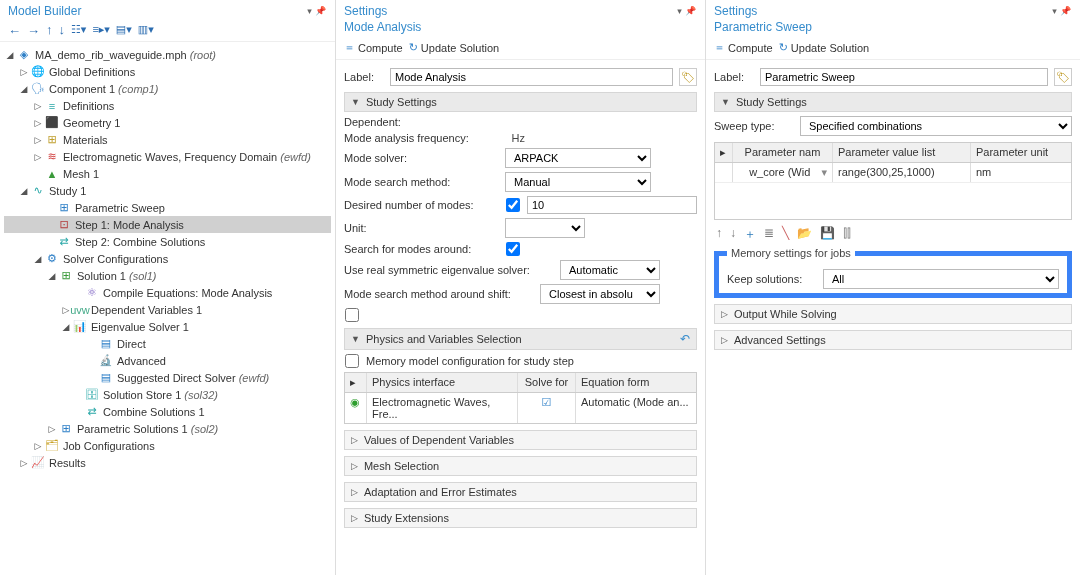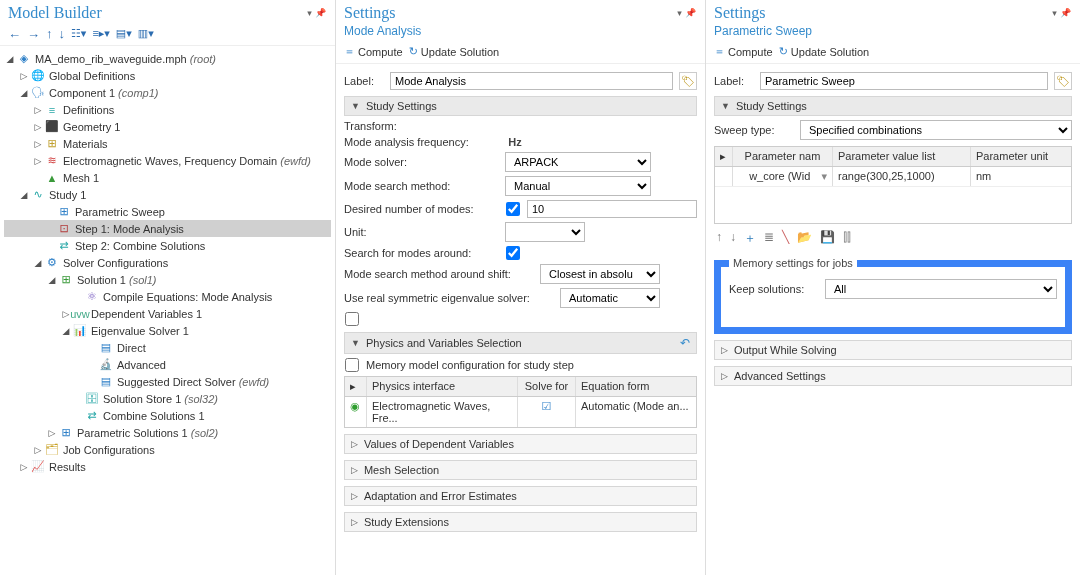--- a/index.html
+++ b/index.html
@@ -1,19 +1,19 @@
 <!DOCTYPE html>
 <html><head>
 <meta charset="utf-8">
 <style>
   * { box-sizing:border-box; margin:0; padding:0; font-family:'Segoe UI',Tahoma,sans-serif; }
   body { display:flex; width:1080px; height:575px; background:#fff; color:#333; font-size:11px; }
   .panel { border-right:1px solid #ddd; display:flex; flex-direction:column; background:#fff; }
   .panel-head { display:flex; align-items:center; justify-content:space-between; padding:4px 8px 0 8px; }
-  .title { font-size:16px; color:#368ccc; font-weight:400;font-family:Liberation Serif, serif; }
+  .title { font-size:12px; color:#368ccc; font-weight:400; }
   .head-ctrls { display:flex; gap:4px; }
   .head-ctrls span { color:#666; font-size:9px; cursor:pointer; }
   .subtitle { color:#368ccc; font-size:12px; padding:2px 8px; }
   .toolbar { display:flex; gap:6px; padding:4px 8px; border-bottom:1px solid #eee; align-items:center; }
   .toolbar .tbtn { display:flex; align-items:center; gap:3px; cursor:pointer; color:#333; font-size:11px; }
   .toolbar .arr { color:#2b6cb0; font-size:13px; }
 
   
   .tree { flex:1; overflow:auto; padding:4px 4px; }
   .row { display:flex; align-items:center; height:17px; padding-right:4px; white-space:nowrap; }
@@ -23,21 +23,21 @@
   .ital { font-style:italic; color:#666; }
   .row.sel { background:#d0d0d0; }
 
   
   .body { flex:1; overflow:auto; padding:4px 8px 8px 8px; }
   .frow { display:flex; align-items:center; margin:4px 0; gap:6px; }
   .frow label { flex:0 0 155px; }
   .frow input[type=text], .frow select { border:1px solid #bbb; padding:2px 4px; font-size:11px; background:#fff; }
   .frow input[type=text] { flex:1; }
   .frow select { width:146px; }
-  .frow .suffix { width:20px; text-align:center; color:#444;font-weight:bold; }
+  .frow .suffix { width:20px; text-align:right; color:#444; }
   .ck { width:16px; height:14px; }
   .short { width:80px; flex:none; }
 
   .section-h { background:#eaeaea; border:1px solid #d6d6d6; padding:3px 6px; display:flex; align-items:center; gap:6px; margin-top:6px; }
   .section-h .tri { font-size:9px; color:#555; }
   .section-h.col { background:#f5f5f5; }
   .section-h .redo { margin-left:auto; color:#368ccc; font-size:12px; }
 
   .labelrow { display:flex; align-items:center; margin:4px 0 6px 0; gap:6px; }
   .labelrow label { flex:0 0 40px; }
@@ -64,21 +64,21 @@
   .phead div:nth-child(3), .prow div:nth-child(3) { flex:1; }
   .phead div:nth-child(4), .prow div:nth-child(4) { width:100px; border-right:none; }
   .prow { border-bottom:1px solid #eee; }
   .ptable .blank { height:36px; }
   .tbl-tools { display:flex; gap:8px; margin:6px 0 4px 2px; color:#777; }
   .tbl-tools span { cursor:pointer; font-size:12px; }
   .tbl-tools .plus { color:#2a7ab9; }
   .tbl-tools .open { color:#caa33a; }
   .tbl-tools .save { color:#3a78c2; }
 
-  fieldset { border:7px solid #3b82f6; padding:6px 8px 24px 8px; margin-top:10px; }
+  fieldset { border:5px solid #3b82f6; padding:6px 8px 0 8px; margin-top:4px; }
   fieldset legend { padding:0 4px; color:#444; font-size:11px; }
 
   
   .comsol-blue { color:#2d7fc7; }
   .orange { color:#e77b2f; }
   .red { color:#d03c3c; }
   .green { color:#3a9a3a; }
   .teal { color:#2aa8a8; }
   .purple { color:#7b5fc2; }
 </style>
@@ -257,21 +257,21 @@
       <input type="text" value="Mode Analysis" style="">
       <span class="tag">🏷</span>
     </div>
 
     <div class="section-h">
         <span class="tri">▼</span>
         <span>Study Settings</span>
       </div>
 
     <div class="frow">
-        <label>Transform:</label>
+        <label>Dependent:</label>
       </div>
 
     <div class="frow">
         <label>Mode analysis frequency:</label>
       <span class="suffix">Hz</span>
       </div>
 
     <div class="frow">
         <label>Mode solver:</label>
       <select><option>ARPACK</option></select>
@@ -292,27 +292,27 @@
         <label>Unit:</label>
       <select style="width:80px"><option></option></select>
       </div>
 
     <div class="frow">
         <label>Search for modes around:</label>
       <input type="checkbox" class="ck" checked="" style="">
       </div>
 
     <div class="frow">
+        <label style="flex-basis:210px">Use real symmetric eigenvalue solver:</label>
+      <select style="width:100px"><option>Automatic</option></select>
+      </div>
+
+    <div class="frow">
         <label style="flex-basis:190px">Mode search method around shift:</label>
       <select style="width:120px"><option>Closest in absolu</option></select>
-      </div>
-
-    <div class="frow">
-        <label style="flex-basis:210px">Use real symmetric eigenvalue solver:</label>
-      <select style="width:100px"><option>Automatic</option></select>
       </div>
 
     <div class="frow">
         <input type="checkbox" class="ck" style="">
       </div>
 
     <div class="section-h">
         <span class="tri">▼</span>
         <span>Physics and Variables Selection</span>
         <span class="redo">↶</span>

